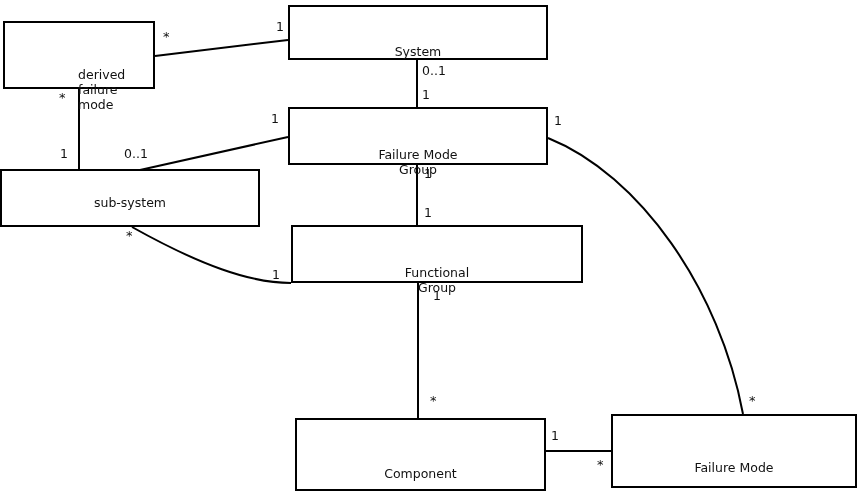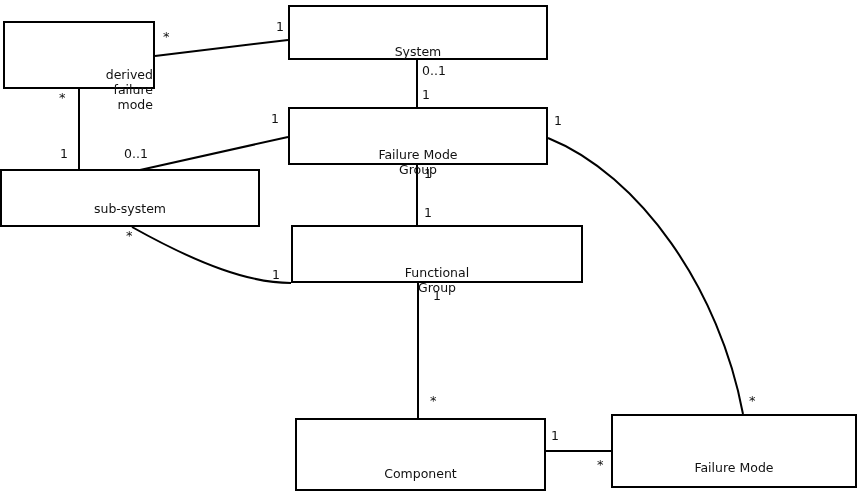--- a/index.html
+++ b/index.html
@@ -65,33 +65,33 @@
       <path d="M 140 170 L 288 137" fill="none" stroke="#000000" stroke-width="2" stroke-linecap="butt"></path>
       <path d="M 417 165 L 417 225" fill="none" stroke="#000000" stroke-width="2" stroke-linecap="butt"></path>
       <path d="M 132 227 C 200 265, 250 283, 291 283" fill="none" stroke="#000000" stroke-width="2" stroke-linecap="butt"></path>
       <path d="M 418 283 L 418 418" fill="none" stroke="#000000" stroke-width="2" stroke-linecap="butt"></path>
       <path d="M 546 451 L 611 451" fill="none" stroke="#000000" stroke-width="2" stroke-linecap="butt"></path>
       <path d="M 548 138 C 640 175, 720 290, 743 414" fill="none" stroke="#000000" stroke-width="2" stroke-linecap="butt"></path>
     </svg>
 
   <div id="box-layer">
       <div class="uml-box" style="left: 3px; top: 21px; width: 152px; height: 68px;">
-        <div class="uml-box-label" style="top: 24px; text-align: right; left: 73px; right: 0px;">derived
+        <div class="uml-box-label" style="top: 24px; text-align: left; left: 73px; right: 0px;">derived
 failure
 mode</div>
       </div>
       <div class="uml-box" style="left: 288px; top: 5px; width: 260px; height: 55px;">
         <div class="uml-box-label" style="top: 17px;">System</div>
       </div>
       <div class="uml-box" style="left: 288px; top: 107px; width: 260px; height: 58px;">
         <div class="uml-box-label" style="top: 18px;">Failure Mode
 Group</div>
       </div>
       <div class="uml-box" style="left: 0px; top: 169px; width: 260px; height: 58px;">
-        <div class="uml-box-label" style="top: 10px; text-align: center;">sub-system</div>
+        <div class="uml-box-label" style="top: 4px; text-align: center;">sub-system</div>
       </div>
       <div class="uml-box" style="left: 291px; top: 225px; width: 292px; height: 58px; text-decoration: underline;">
         <div class="uml-box-label" style="top: 18px;">Functional
 Group</div>
       </div>
       <div class="uml-box" style="left: 295px; top: 418px; width: 251px; height: 73px;">
         <div class="uml-box-label" style="top: 26px;">Component</div>
       </div>
       <div class="uml-box" style="left: 611px; top: 414px; width: 246px; height: 74px;">
         <div class="uml-box-label" style="top: 24px;">Failure Mode</div>

